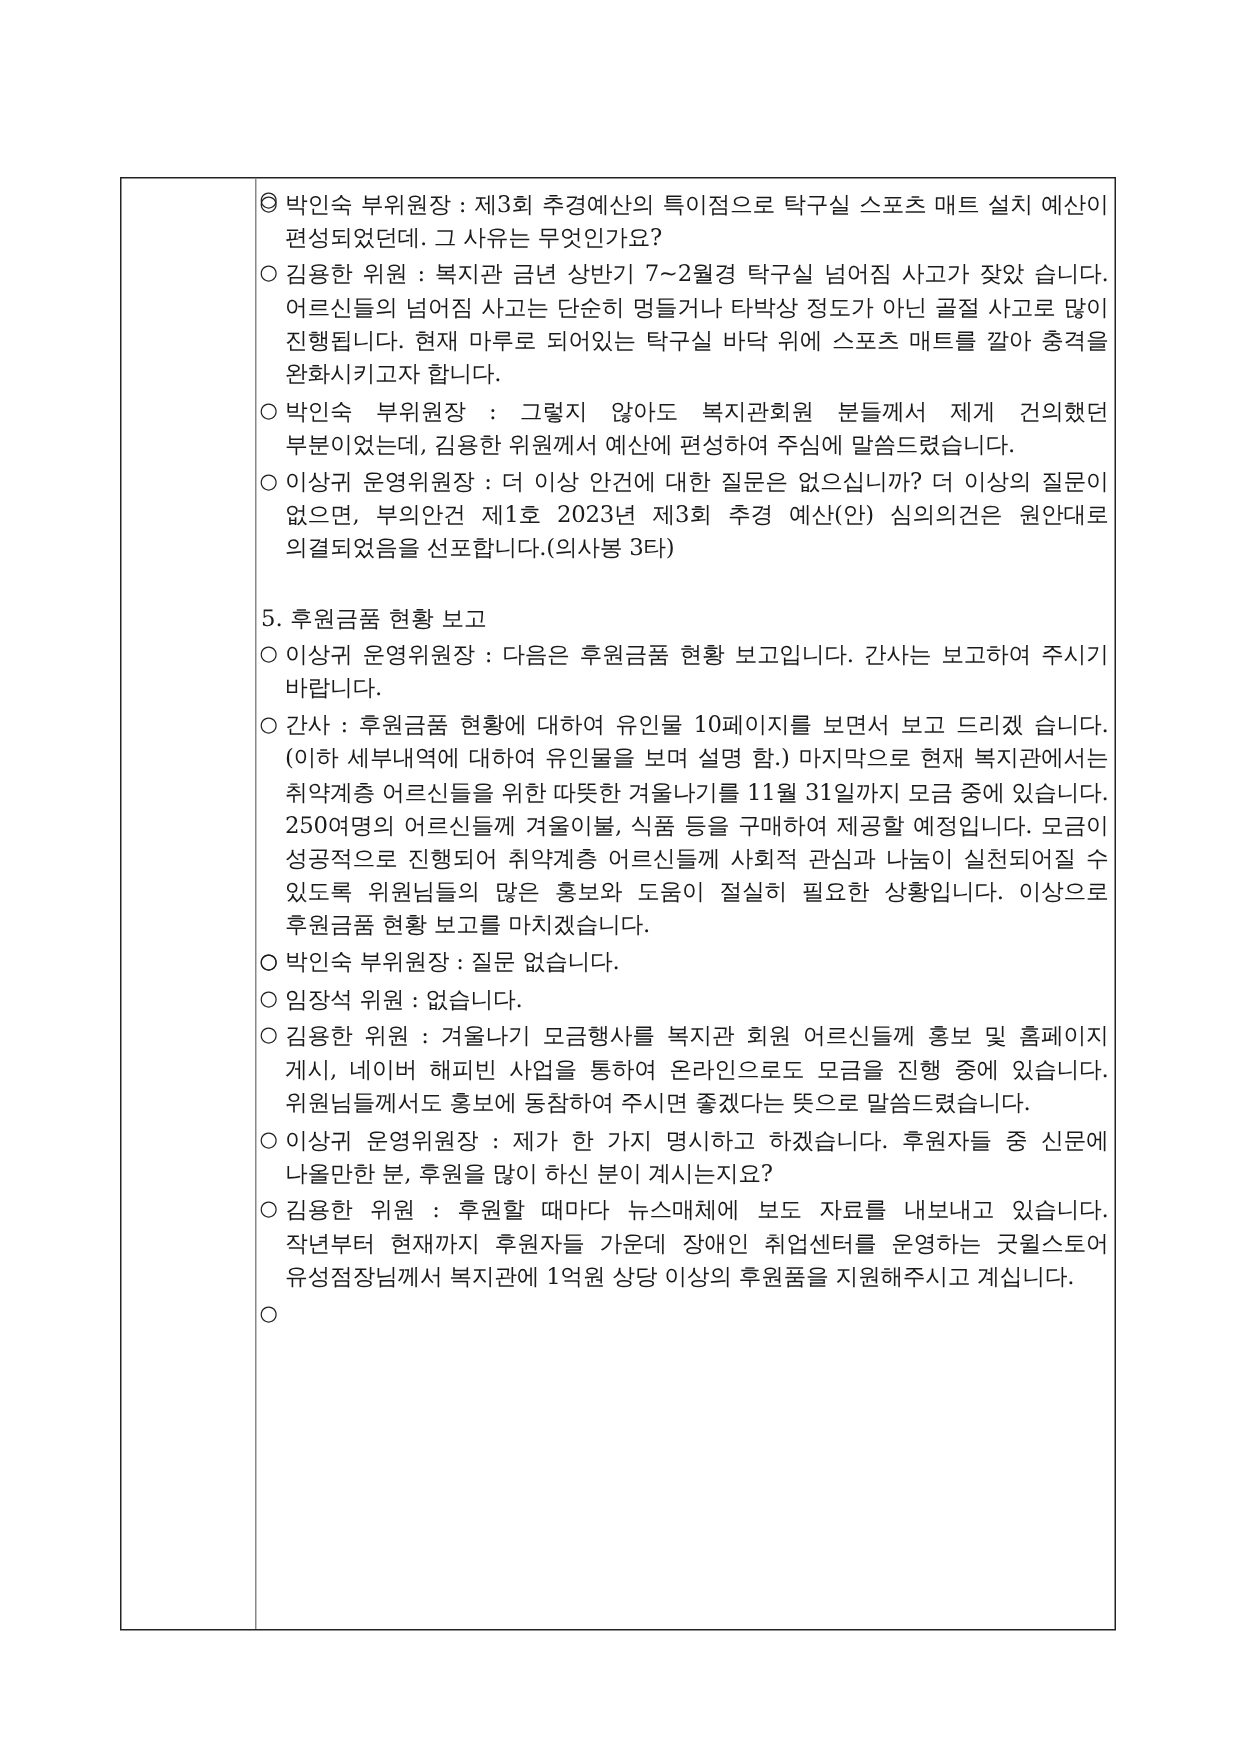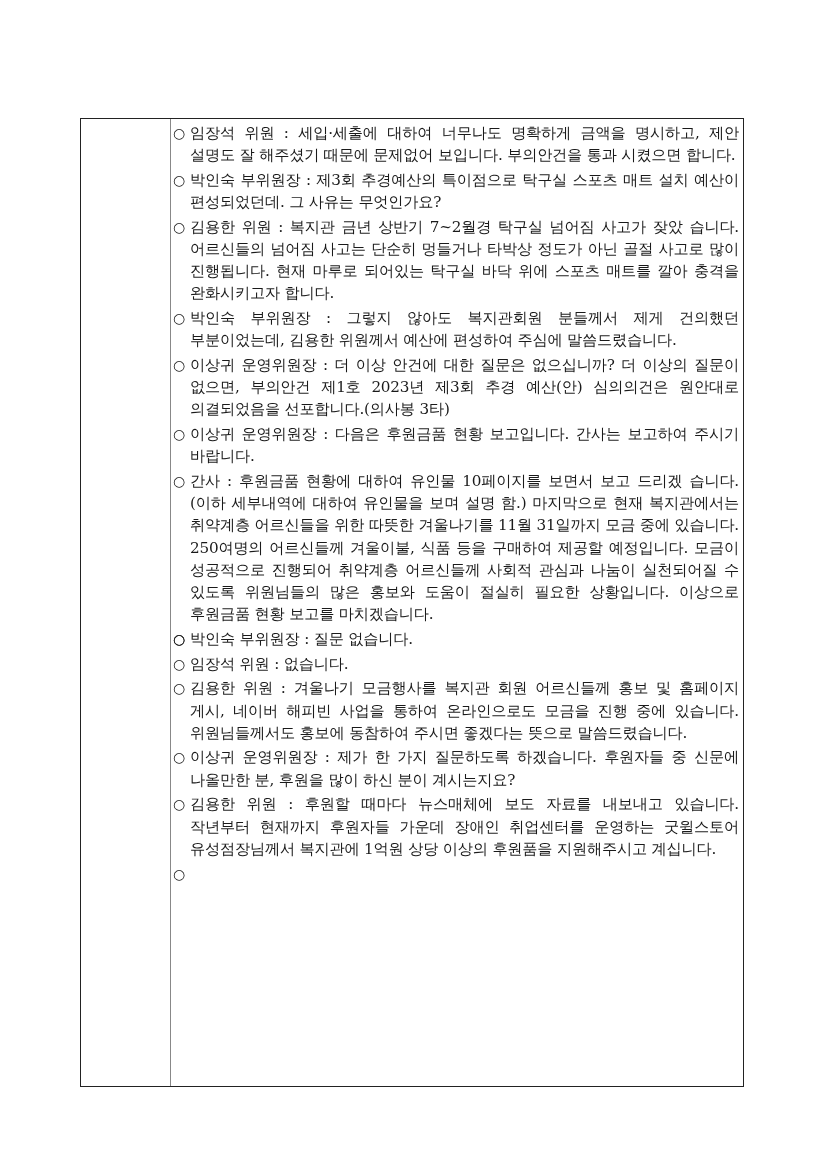--- a/index.html
+++ b/index.html
@@ -17,39 +17,39 @@
   </style>
 </head>
 <body>
 
 <div class="page-table">
   <div class="left-col"></div>
   <div class="content">
 
     <div class="entry">
       <span class="bullet">○</span>
-      <span>임장석 위원 : 세입·세출에 대하여 너무나도 명확하게 금액을 명시하고, 제안 설명도 잘 해주셨기 때문에 문제없어 보입니다. 부의안건을 통과 시켰으면 합니다.</span>
     </div>
     <div class="entry">
       <span class="bullet">○</span>
       <span>박인숙 부위원장 : 제3회 추경예산의 특이점으로 탁구실 스포츠 매트 설치 예산이 편성되었던데. 그 사유는 무엇인가요?</span>
     </div>
     <div class="entry">
       <span class="bullet">○</span>
       <span>김용한 위원 : 복지관 금년 상반기 7~2월경 탁구실 넘어짐 사고가 잦았 습니다. 어르신들의 넘어짐 사고는 단순히 멍들거나 타박상 정도가 아닌 골절 사고로 많이 진행됩니다. 현재 마루로 되어있는 탁구실 바닥 위에 스포츠 매트를 깔아 충격을 완화시키고자 합니다.</span>
     </div>
     <div class="entry">
       <span class="bullet">○</span>
       <span>박인숙 부위원장 : 그렇지 않아도 복지관회원 분들께서 제게 건의했던 부분이었는데, 김용한 위원께서 예산에 편성하여 주심에 말씀드렸습니다.</span>
     </div>
     <div class="entry">
       <span class="bullet">○</span>
       <span>이상귀 운영위원장 : 더 이상 안건에 대한 질문은 없으십니까? 더 이상의 질문이 없으면, 부의안건 제1호 2023년 제3회 추경 예산(안) 심의의건은 원안대로 의결되었음을 선포합니다.(의사봉 3타)</span>
     </div>
 
+    <div class="section-title">5. 후원금품 현황 보고</div>
 
     <div class="entry">
       <span class="bullet">○</span>
       <span>이상귀 운영위원장 : 다음은 후원금품 현황 보고입니다. 간사는 보고하여 주시기 바랍니다.</span>
     </div>
     <div class="entry">
       <span class="bullet">○</span>
       <span>간사 : 후원금품 현황에 대하여 유인물 10페이지를 보면서 보고 드리겠 습니다. (이하 세부내역에 대하여 유인물을 보며 설명 함.) 마지막으로 현재 복지관에서는 취약계층 어르신들을 위한 따뜻한 겨울나기를 11월 31일까지 모금 중에 있습니다. 250여명의 어르신들께 겨울이불, 식품 등을 구매하여 제공할 예정입니다. 모금이 성공적으로 진행되어 취약계층 어르신들께 사회적 관심과 나눔이 실천되어질 수 있도록 위원님들의 많은 홍보와 도움이 절실히 필요한 상황입니다. 이상으로 후원금품 현황 보고를 마치겠습니다.</span>
     </div>
     <div class="entry">
@@ -62,21 +62,21 @@
     <div class="entry">
       <span class="bullet">○</span>
       <span>임장석 위원 : 없습니다.</span>
     </div>
     <div class="entry">
       <span class="bullet">○</span>
       <span>김용한 위원 : 겨울나기 모금행사를 복지관 회원 어르신들께 홍보 및 홈페이지 게시, 네이버 해피빈 사업을 통하여 온라인으로도 모금을 진행 중에 있습니다. 위원님들께서도 홍보에 동참하여 주시면 좋겠다는 뜻으로 말씀드렸습니다.</span>
     </div>
     <div class="entry">
       <span class="bullet">○</span>
-      <span>이상귀 운영위원장 : 제가 한 가지 질문하도록 하겠습니다. 후원자들 중 신문에 나올만한 분, 후원을 많이 하신 분이 계시는지요?</span>
+      <span>이상귀 운영위원장 : 제가 한 가지 명시하고 하겠습니다. 후원자들 중 신문에 나올만한 분, 후원을 많이 하신 분이 계시는지요?</span>
     </div>
     <div class="entry">
       <span class="bullet">○</span>
       <span>김용한 위원 : 후원할 때마다 뉴스매체에 보도 자료를 내보내고 있습니다. 작년부터 현재까지 후원자들 가운데 장애인 취업센터를 운영하는 굿윌스토어 유성점장님께서 복지관에 1억원 상당 이상의 후원품을 지원해주시고 계십니다.</span>
     </div>
     <div class="entry">
       <span class="bullet">○</span>
     </div>
 
   </div>

